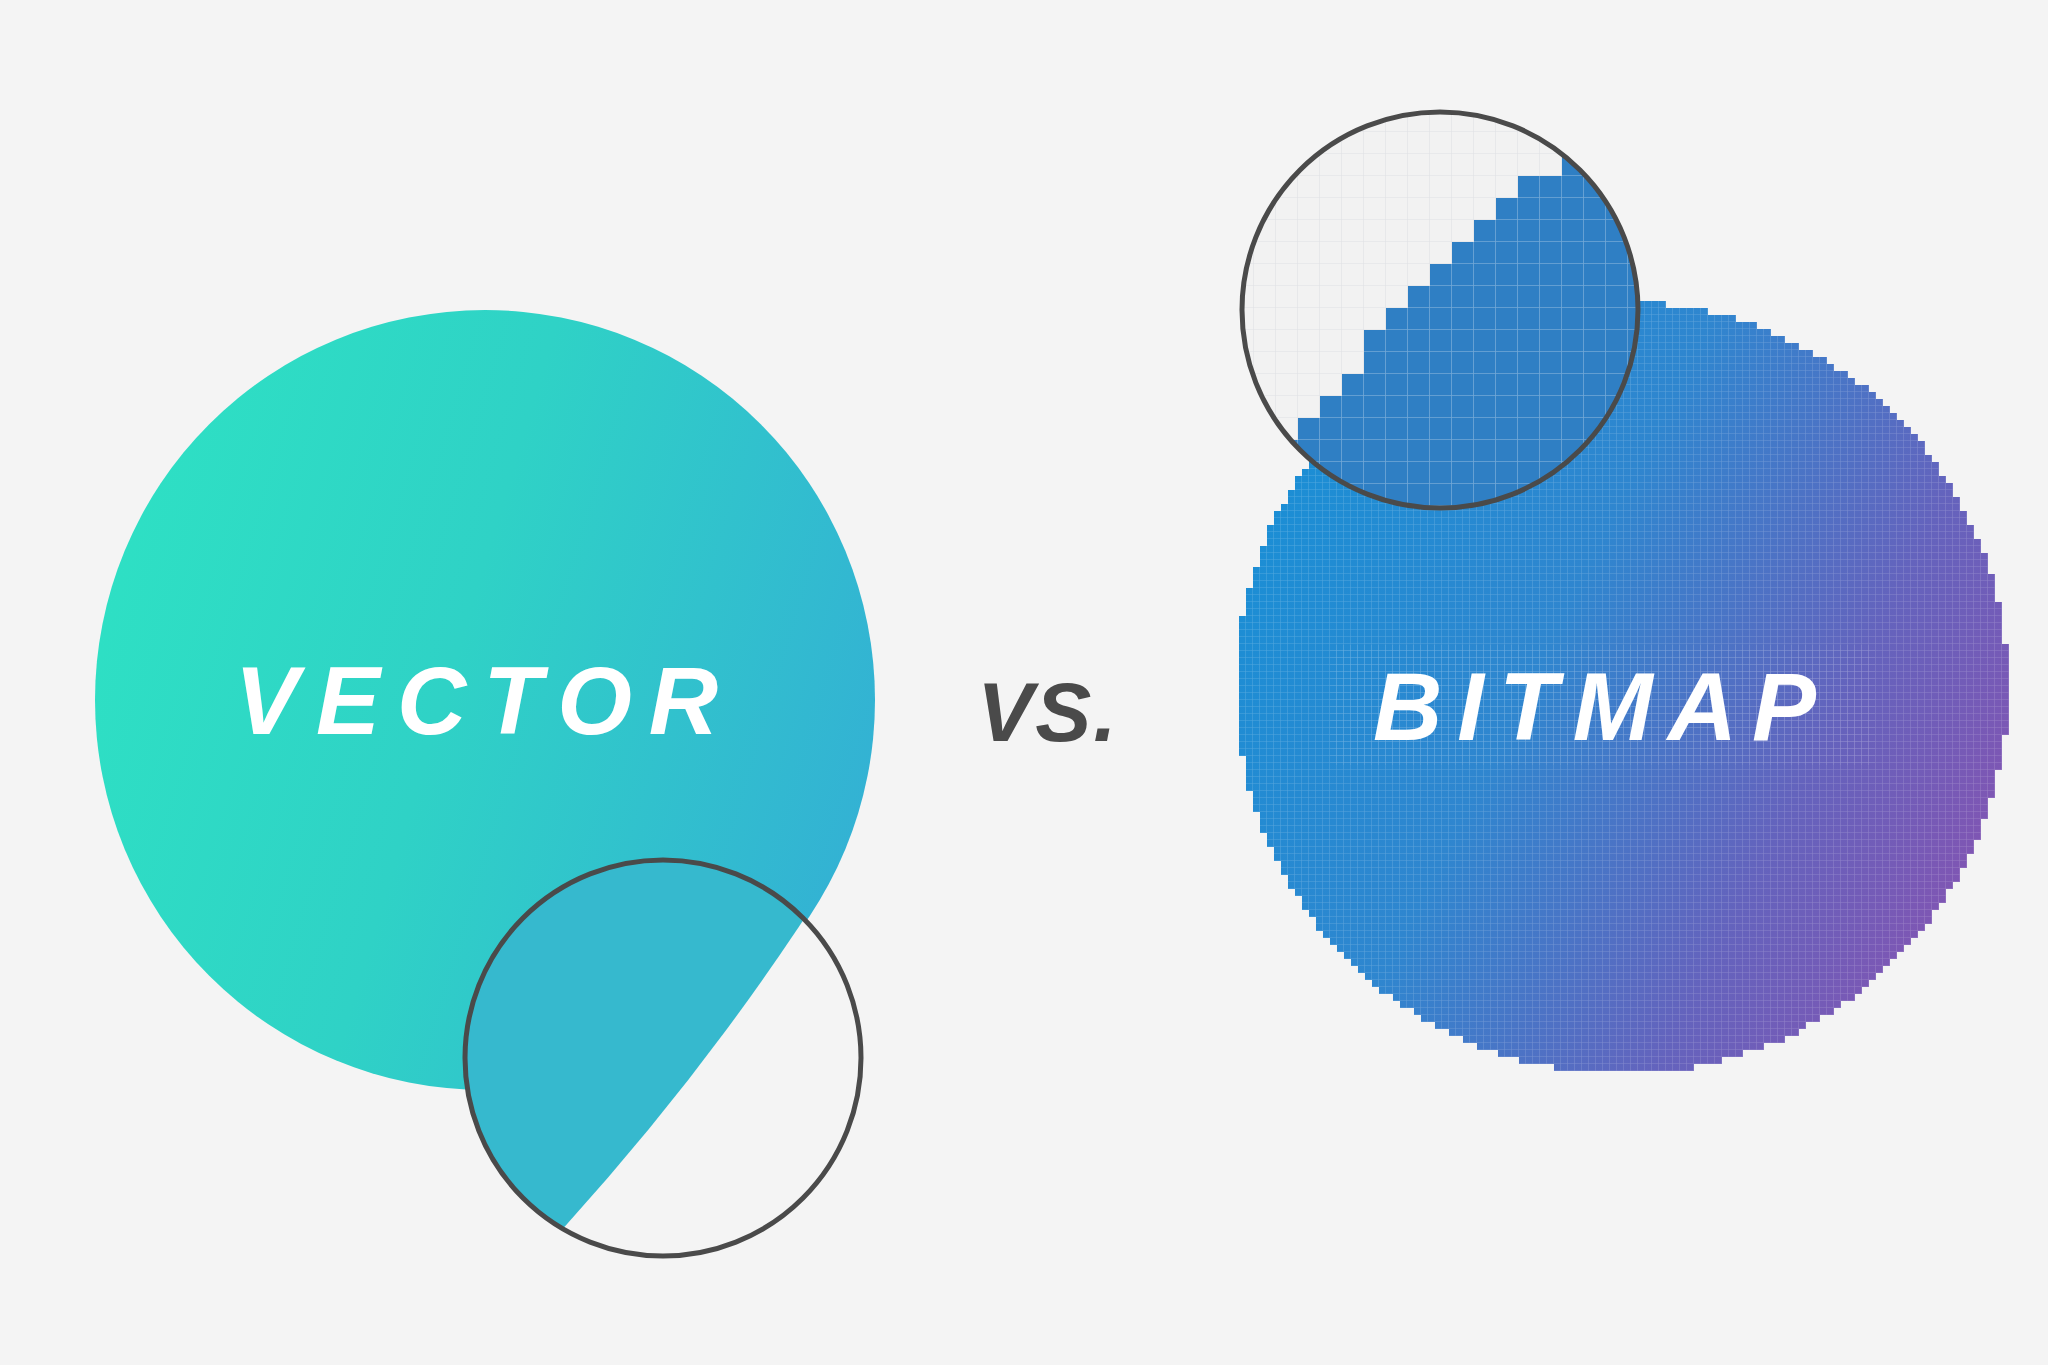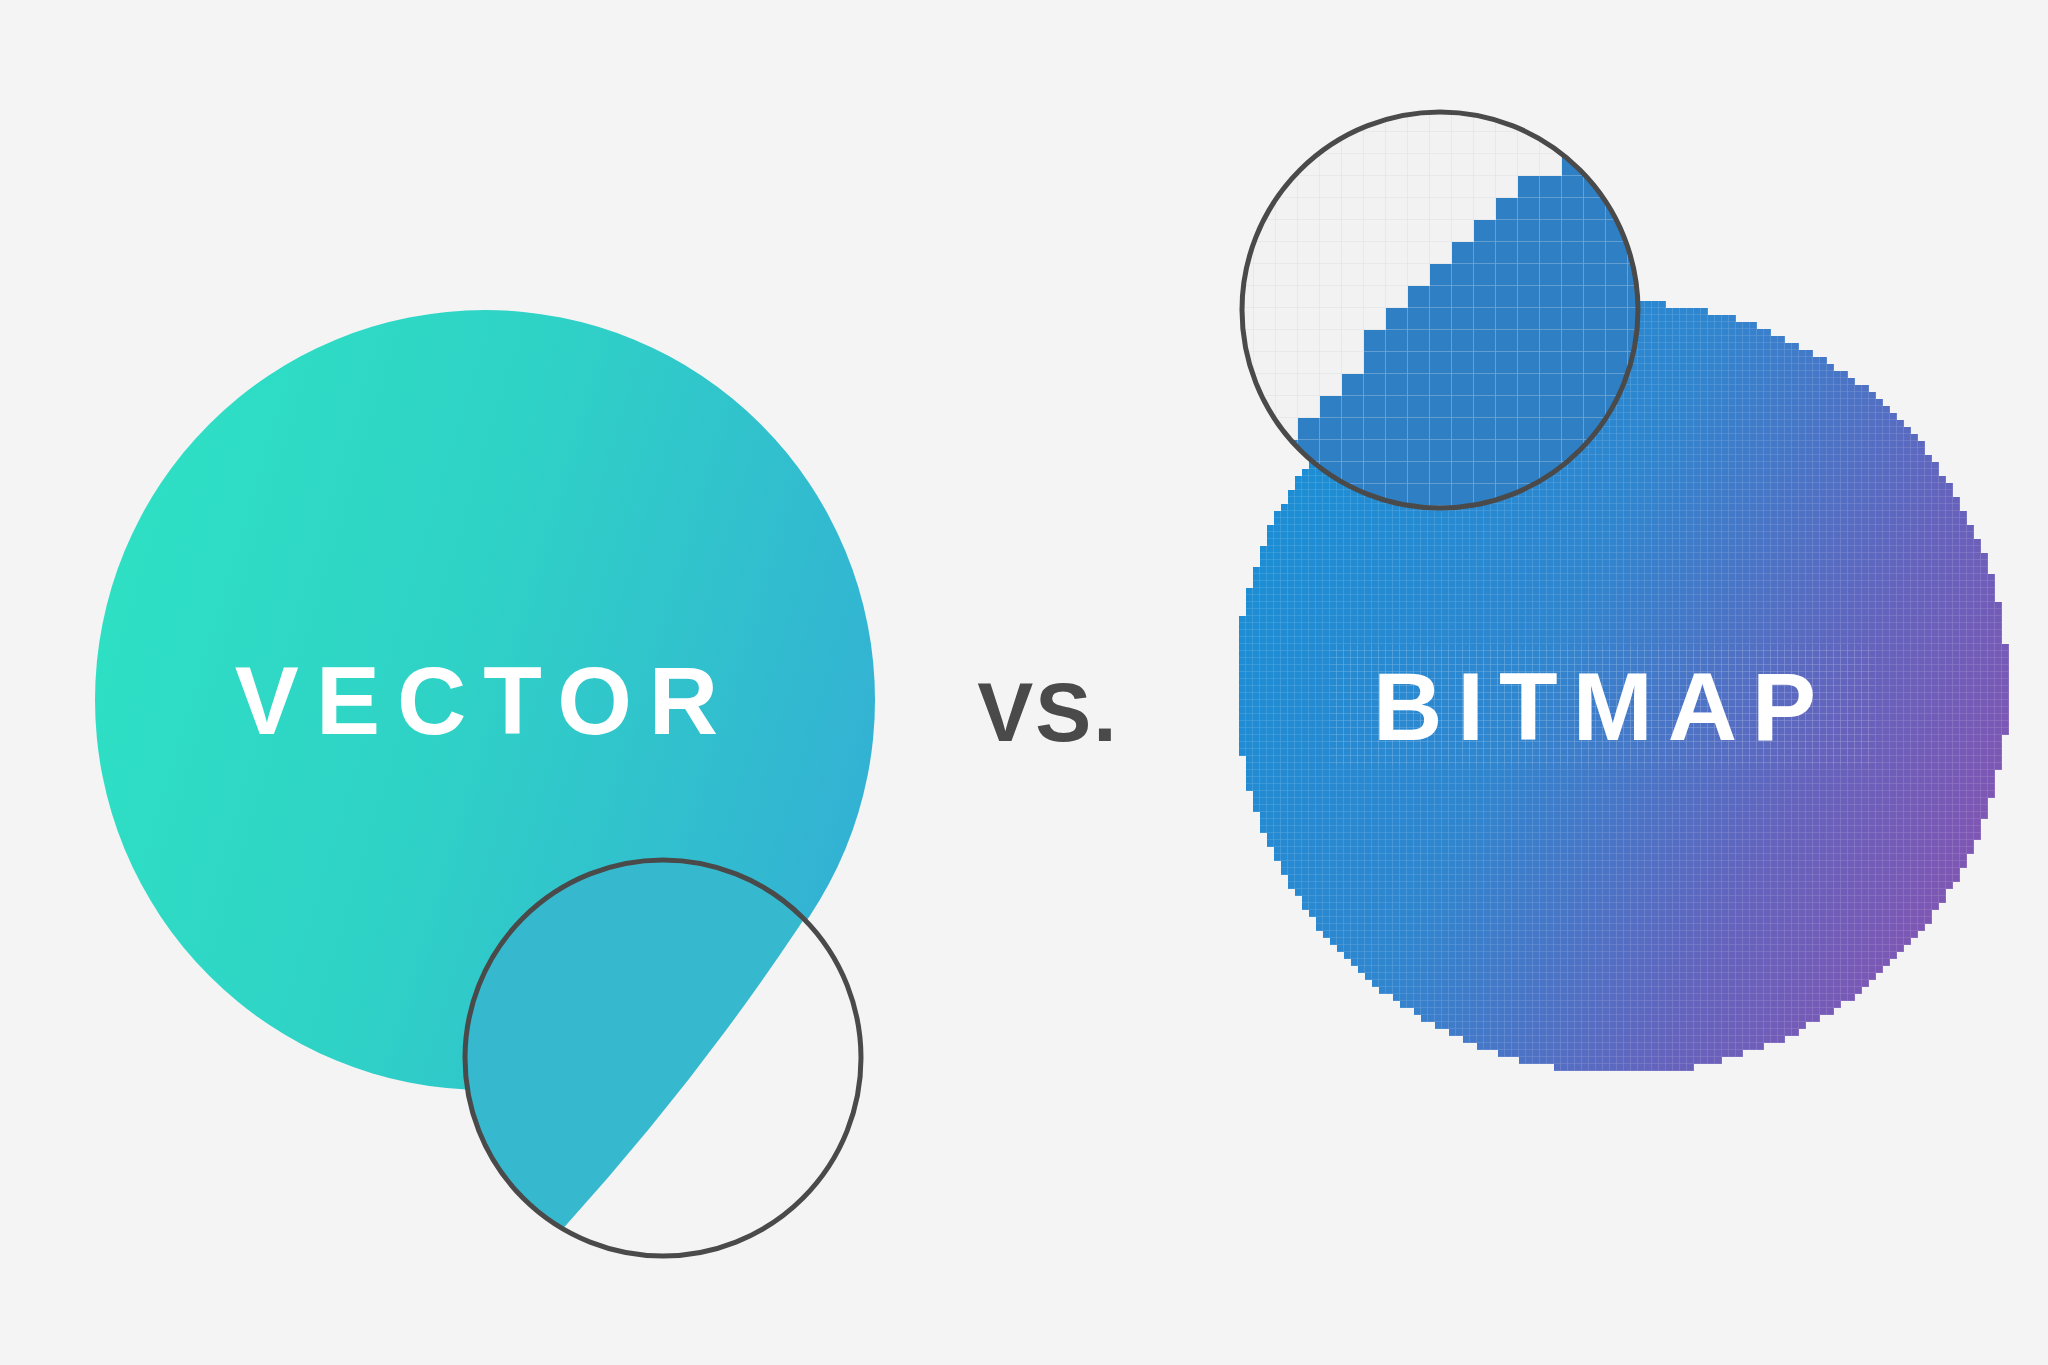--- a/index.html
+++ b/index.html
@@ -22,21 +22,21 @@
     position: absolute;
     inset: 0;
     width: 2048px;
     height: 1365px;
     display: block;
   }
 </style>
 </head>
 <body>
 
-<div id="stage" style="background: rgb(244, 244, 244);">
+<div id="stage" style="background: rgb(244, 244, 244); font-style: italic;">
 
   <svg id="canvas" viewBox="0 0 2048 1365" xmlns="http://www.w3.org/2000/svg">
     <defs>
 
       <linearGradient id="gradVector" x1="0" y1="0.35" x2="1" y2="0.65">
         <stop offset="0%" stop-color="#2ee0c4"></stop>
         <stop offset="45%" stop-color="#2fd2c6"></stop>
         <stop offset="100%" stop-color="#33b1d4"></stop>
       </linearGradient>
 

